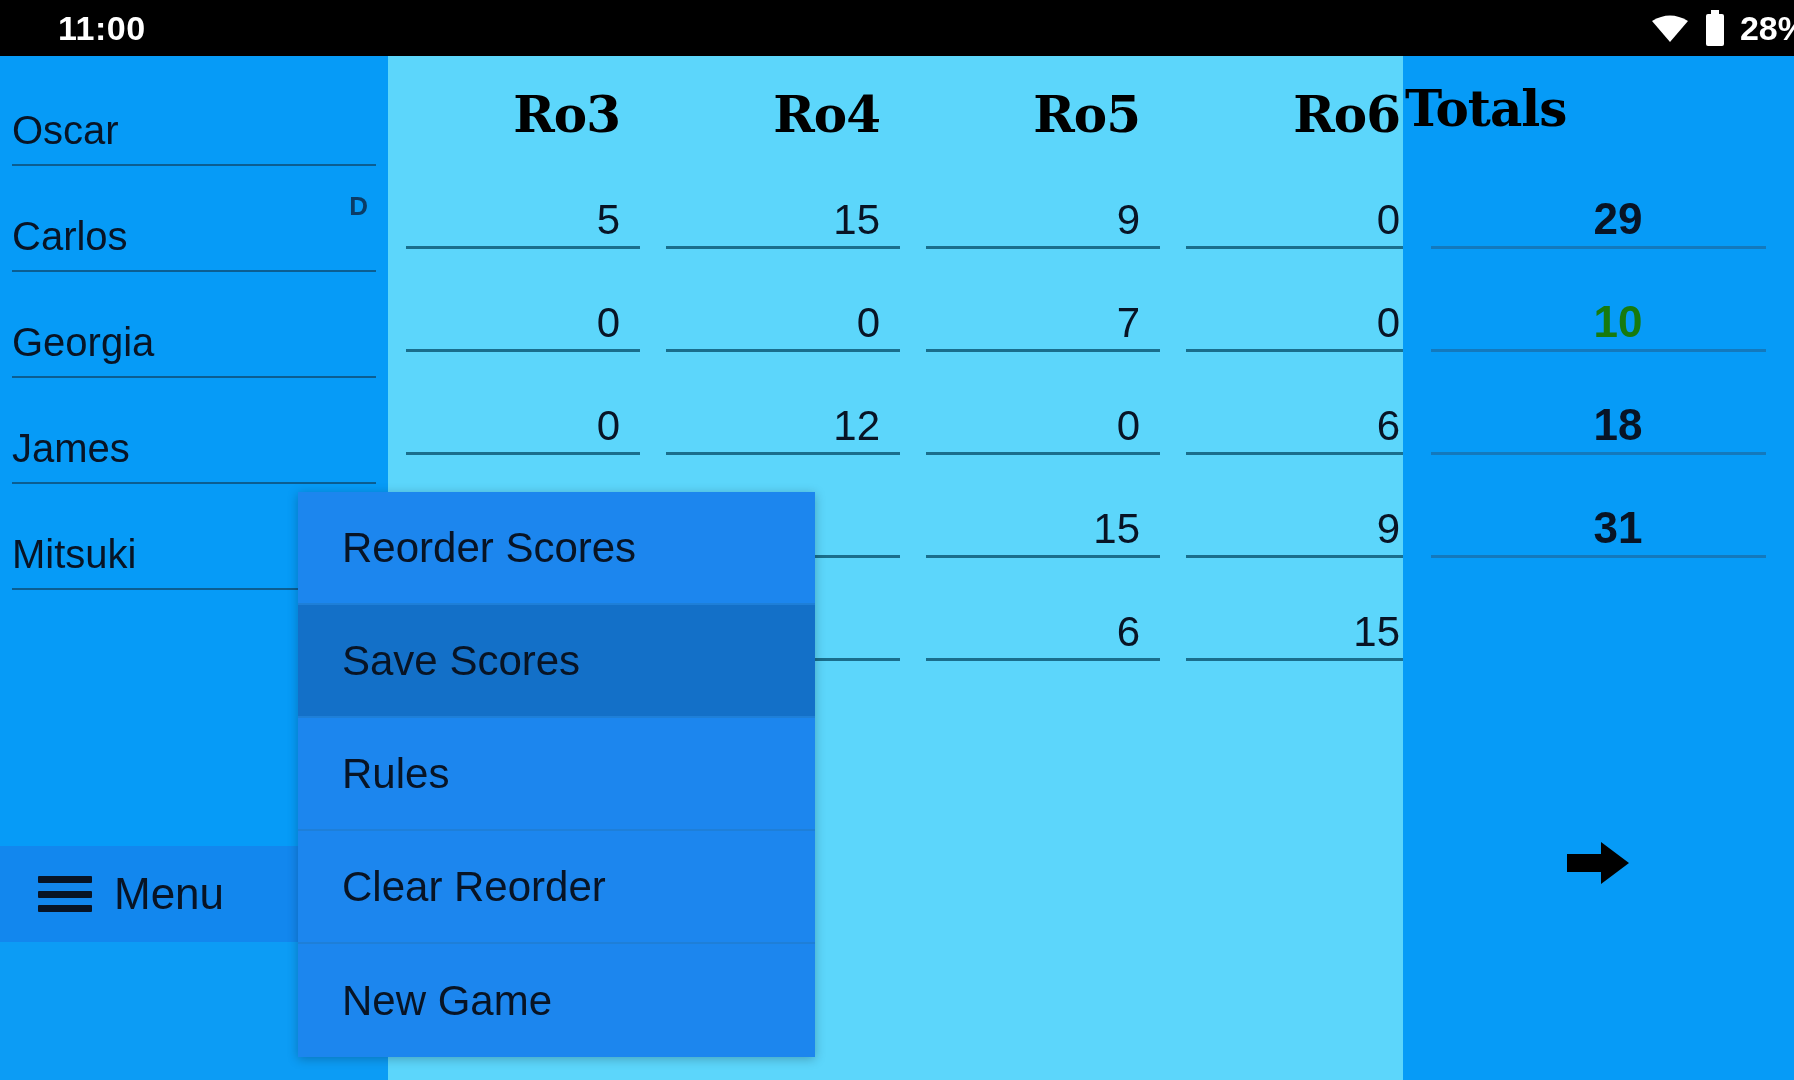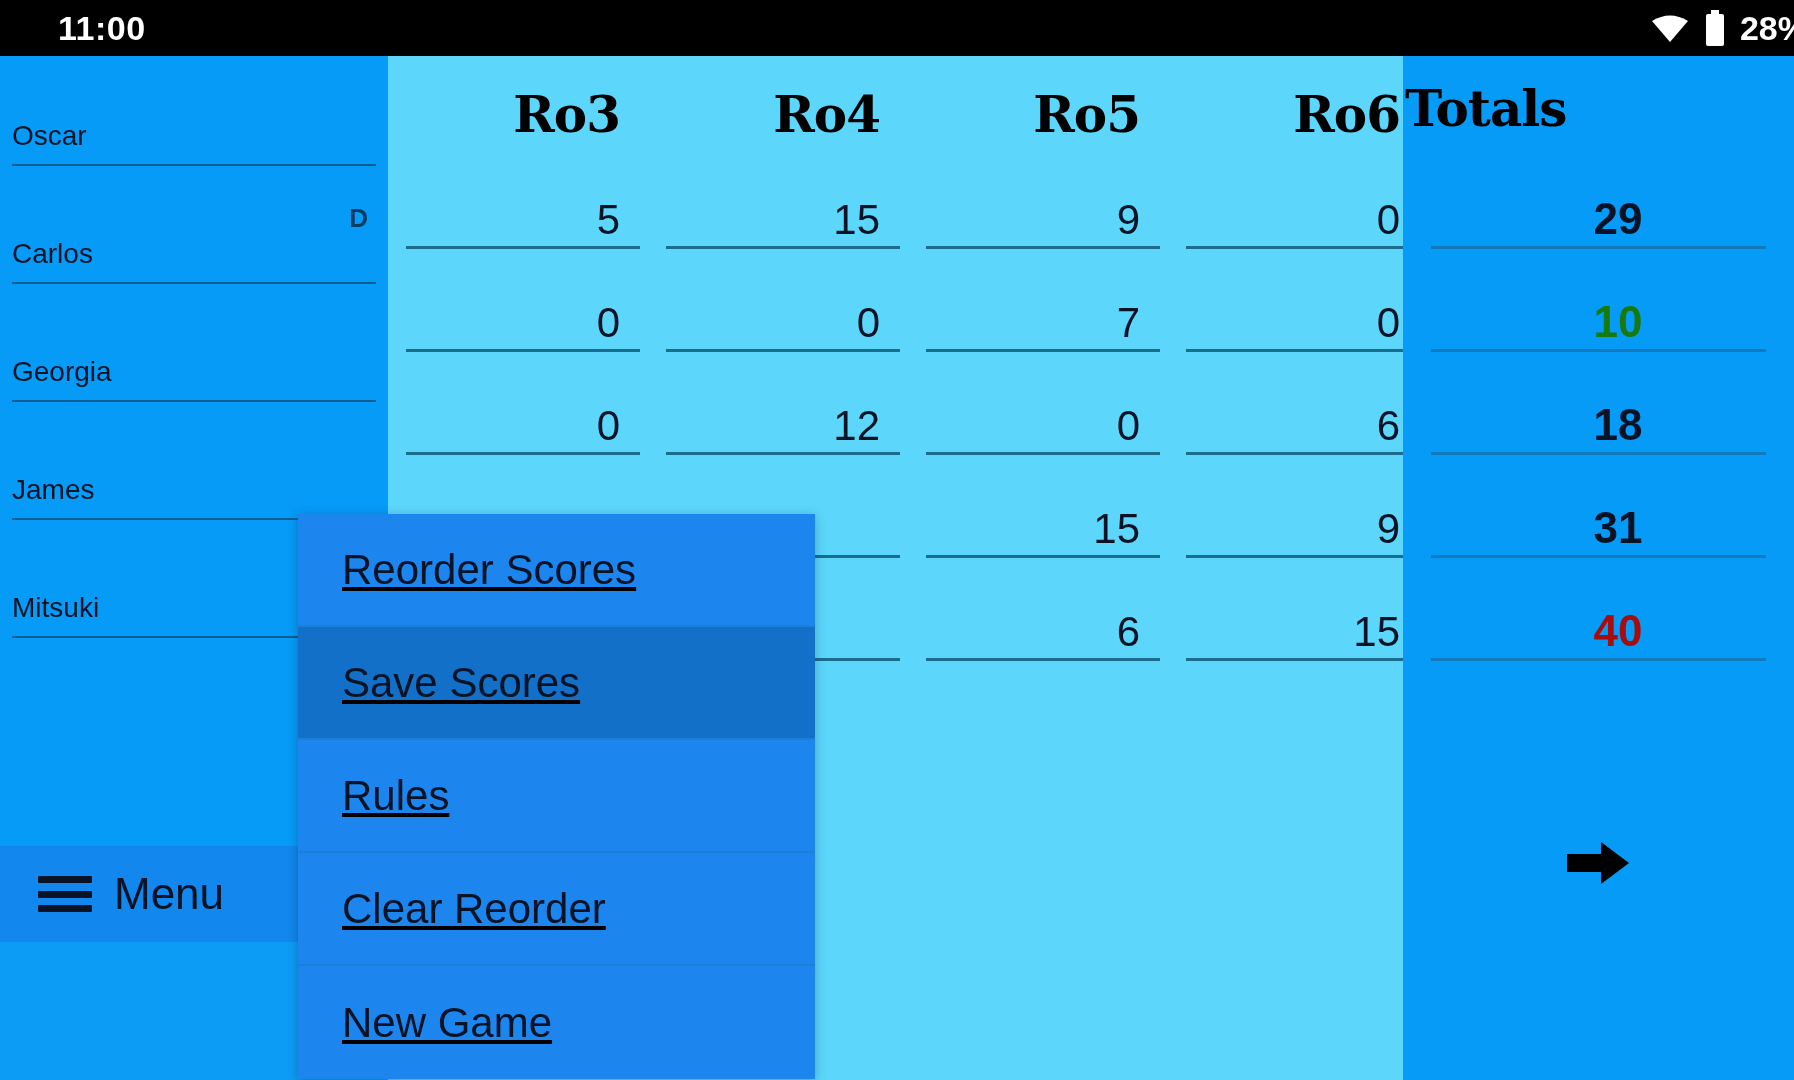--- a/index.html
+++ b/index.html
@@ -32,27 +32,27 @@
   }
 
   
   .namecol{
     position:absolute; left:0; top:0; width:388px; height:1024px;
     background:linear-gradient(180deg,#0C9CF5 0%,#0C9CF5 80%,#0C9CF5 100%);
   }
   .namecol-inner{ position:absolute; left:0; top:0; width:388px; height:790px;
     background:#069BF7; }
   .name-row{
-    position:relative; height:118px; margin:0 12px;
+    position:relative; height:106px; margin:0 12px;
     display:flex; align-items:flex-end;
     border-bottom:2px solid #0B5E92;
   }
   .name-row:first-child{ height:110px; }
   .name-text{
-    font-size:28px; color:#081425; line-height:1;
+    font-size:40px; color:#081425; line-height:1;
     padding-bottom:14px; font-weight:400;
   }
   .dealer-badge{
     position:absolute; right:8px; bottom:48px;
     font-size:26px; font-weight:bold; color:#0B3C66;
   }
 
   
   .menu-button{
     position:absolute; left:0; top:790px; width:318px; height:96px;
@@ -117,25 +117,24 @@
     height:3px; background:#1379BD;
   }
   .next-arrow{
     position:absolute; left:0; right:0; top:772px;
     display:flex; justify-content:center; align-items:center; height:70px;
   }
   .next-arrow svg{ width:64px; height:50px; display:block; }
 
   
   .popup{
-    position:absolute; left:298px; top:458px; width:517px;
+    position:absolute; left:298px; top:436px; width:517px;
     background:#1C86EE;
     box-shadow:0 2px 10px rgba(0,0,0,.25);
     z-index:40;
-    text-decoration:underline;
   }
   .popup-item{
     height:113px; display:flex; align-items:center;
     padding-left:44px;
     font-size:42px; color:#081425;
     border-bottom:2px solid #1E7FD8;
     background:#1C86EE;
   }
   .popup-item.selected{ background:#1370C8; }
   .popup-item:last-child{ border-bottom:none; }
@@ -327,24 +326,20 @@
               <span class="totalrule"></span>
             </div>
             <div class="totalcell">
               <span class="totalval" style="color: rgb(8, 20, 37);">18</span>
               <span class="totalrule"></span>
             </div>
             <div class="totalcell">
               <span class="totalval" style="color: rgb(8, 20, 37);">31</span>
               <span class="totalrule"></span>
             </div>
-            <div class="totalcell">
-              <span class="totalval" style="color: rgb(170, 12, 12);">40</span>
-              <span class="totalrule"></span>
-            </div>
           </div>
         <div class="next-arrow">
           <span>
             <svg viewBox="0 0 64 50">
               <path d="M0 16 h34 V4 L62 25 L34 46 V34 H0 Z" fill="#000"></path>
             </svg>
           </span>
         </div>
       </div>
     </div>

